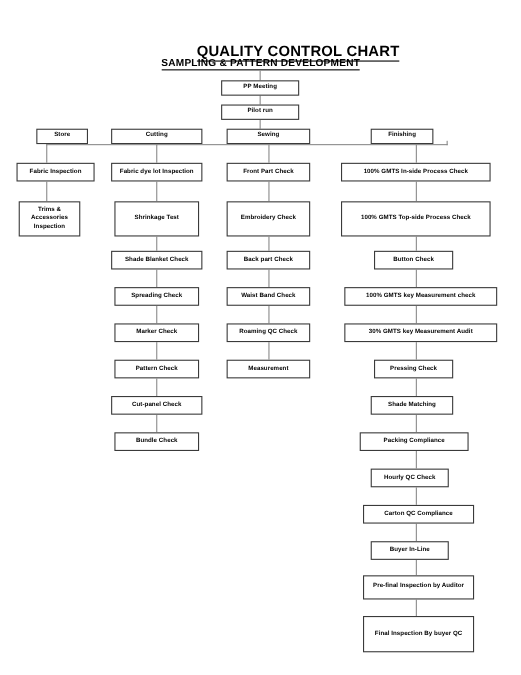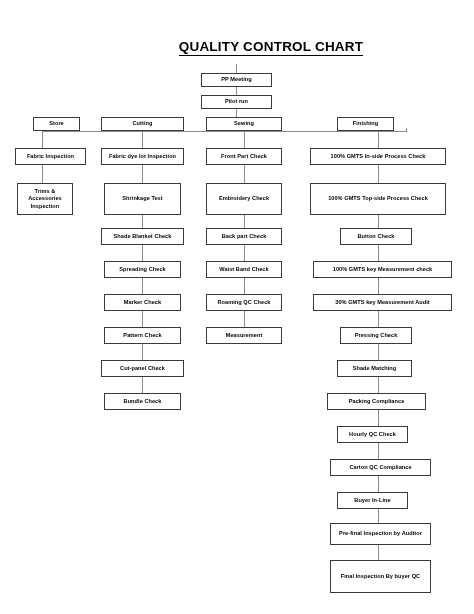--- a/index.html
+++ b/index.html
@@ -71,20 +71,21 @@
   }
   .conn.v { width: 1.3px; }
   .conn.h { height: 1.3px; }
 </style>
 </head>
 <body>
 
 <div id="page">
 
   <div class="title" id="chart-title"><span>QUALITY CONTROL CHART</span></div>
+  <div class="title" id="chart-subtitle"><span>SAMPLING &amp; PATTERN DEVELOPMENT</span></div>
 
   <div class="conn v" style="left:236px; top:64px; height:10px;"></div>
 
   <div class="conn v" style="left:236px; top:86px; height:10px;"></div>
 
   <div class="conn v" style="left:236px; top:108px; height:10px;"></div>
 
   <div class="conn h" style="left:42px; top:131px; width:365px;"></div>
 
   <div class="conn v" style="left:42px; top:128px; height:4px;"></div>

